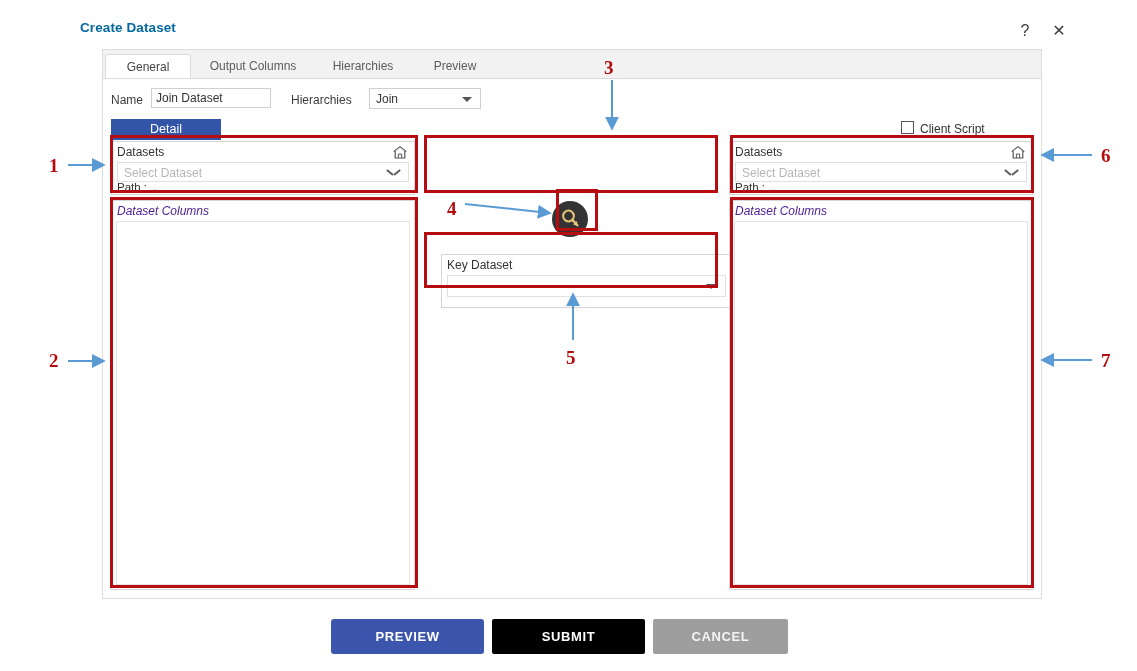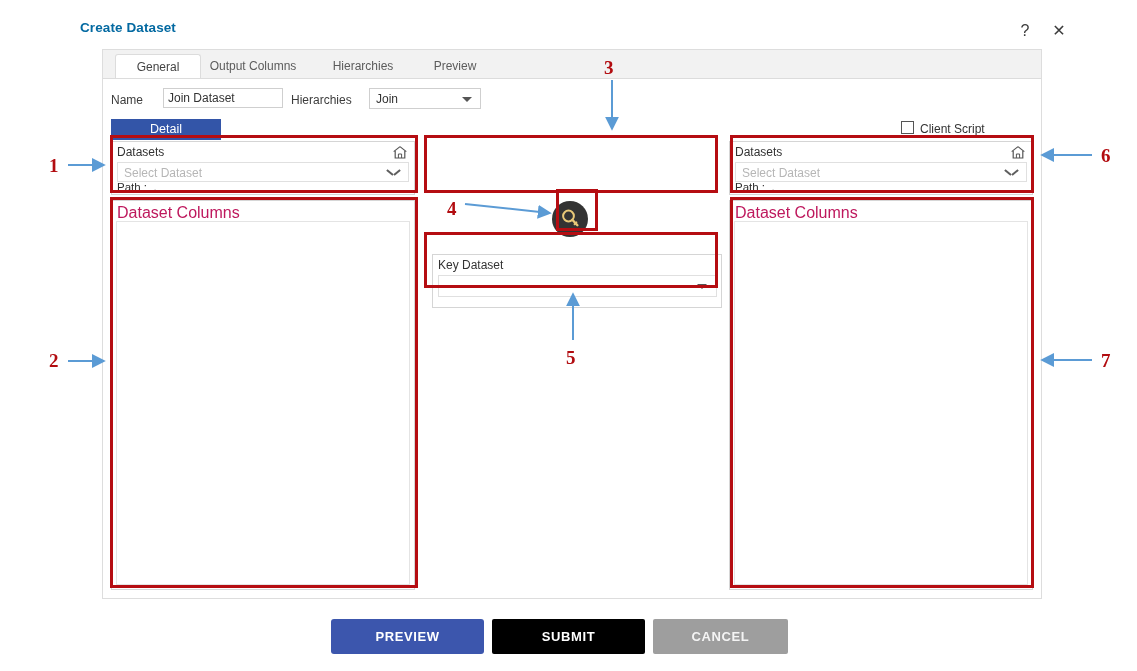--- a/index.html
+++ b/index.html
@@ -82,21 +82,21 @@
     background: #ffffff;
     color: #444444;
     border-left: 1px solid #dcdcdc;
     border-right: 1px solid #dcdcdc;
     border-top: 1px solid #dcdcdc;
     border-radius: 3px 3px 0 0;
     box-sizing: border-box;
     height: 25px;
     line-height: 24px;
   }
-  #tab-0 { left: 12px;   width: 86px; }
+  #tab-0 { left: 2px;   width: 86px; }
   #tab-1 { left: 90px;  width: 120px; }
   #tab-2 { left: 214px; width: 92px; }
   #tab-3 { left: 312px; width: 80px; }
 
   #tab-content {
     position: absolute;
     left: 0;
     top: 28px;
     right: 0;
     bottom: 0;
@@ -112,21 +112,20 @@
   #name-input {
     position: absolute; left: 48px; top: 9px;
     width: 120px; height: 20px;
     border: 1px solid #cfcfcf;
     background: #ffffff;
     font-family: "Liberation Sans", sans-serif;
     font-size: 12px; color: #333333;
     padding: 0 4px;
     box-sizing: border-box;
     outline: none;
-    margin-left: 12px;
   }
   #datasource-label {
     position: absolute; left: 188px; top: 14px;
     font-size: 12px; color: #3c3c3c;
   }
   #datasource-select {
     position: absolute; left: 266px; top: 9px;
     width: 112px; height: 21px;
     border: 1px solid #cfcfcf;
     background: #ffffff;
@@ -226,22 +225,23 @@
 
   .columns-panel {
     position: absolute;
     border: 1px solid #d6d6d6;
     background: #ffffff;
     box-sizing: border-box;
   }
   .columns-label {
     position: absolute;
     left: 5px; top: 3px;
-    font-size: 16px;
-    color: #be185d;
+    font-size: 12px;
+    color: #4c1d95;
+    font-style: italic;
   }
   .columns-list {
     position: absolute;
     left: 4px; right: 4px;
     top: 20px; bottom: 4px;
     border: 1px solid #e4e4e4;
     background: #ffffff;
   }
 
   
@@ -348,21 +348,21 @@
 
       <div id="key-button" style="left:449px; top:122px;">
         <svg width="36" height="36" viewBox="0 0 36 36">
           <circle cx="16.5" cy="15" r="5.4" fill="none" stroke="#e8c878" stroke-width="2"></circle>
           <circle cx="16.5" cy="15" r="1.9" fill="#333333"></circle>
           <path d="M20.3 18.8 L25.4 24.2" stroke="#e8c878" stroke-width="2.4" fill="none" stroke-linecap="round"></path>
           <path d="M22.6 23.2 L24.4 21.4" stroke="#e8c878" stroke-width="2" fill="none" stroke-linecap="round"></path>
         </svg>
       </div>
 
-      <div class="group-box" style="left:329px; top:175px; width:290px; height:54px;">
+      <div class="group-box" style="left:338px; top:175px; width:290px; height:54px;">
         <span class="group-label">Key Dataset</span>
         <div class="sel-field" style="left:5px; top:20px; width:279px; height:22px;">
           <span class="sel-placeholder"></span>
           <span class="caret-down" style="right:9px; top:8px;"></span>
         </div>
       </div>
 
       <div class="group-box" style="left:626px; top:62px; width:304px; height:54px;">
         <span class="group-label">Datasets</span>
         <span class="home-icon" style="right:6px; top:3px;">

